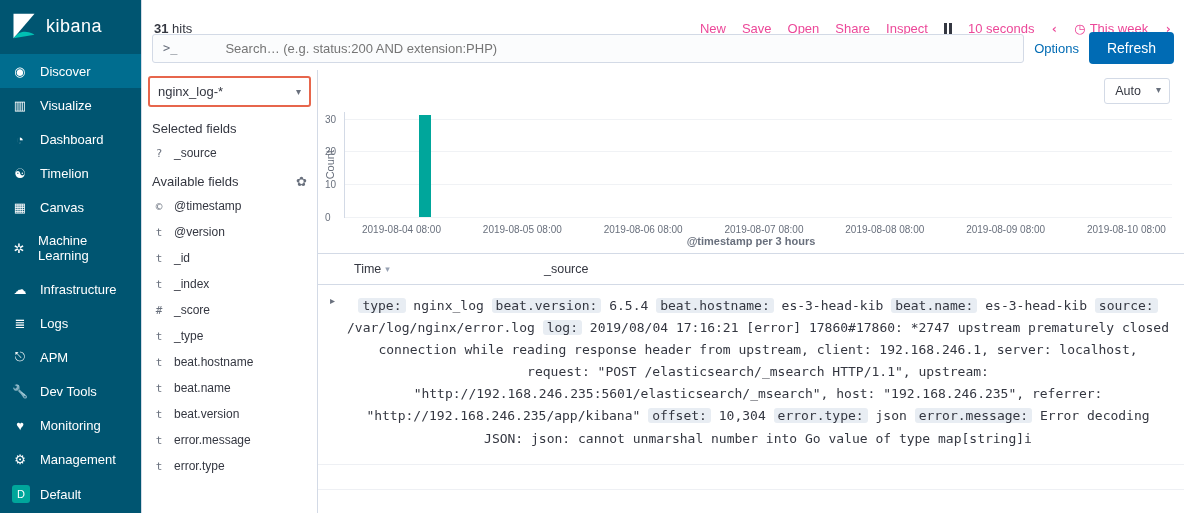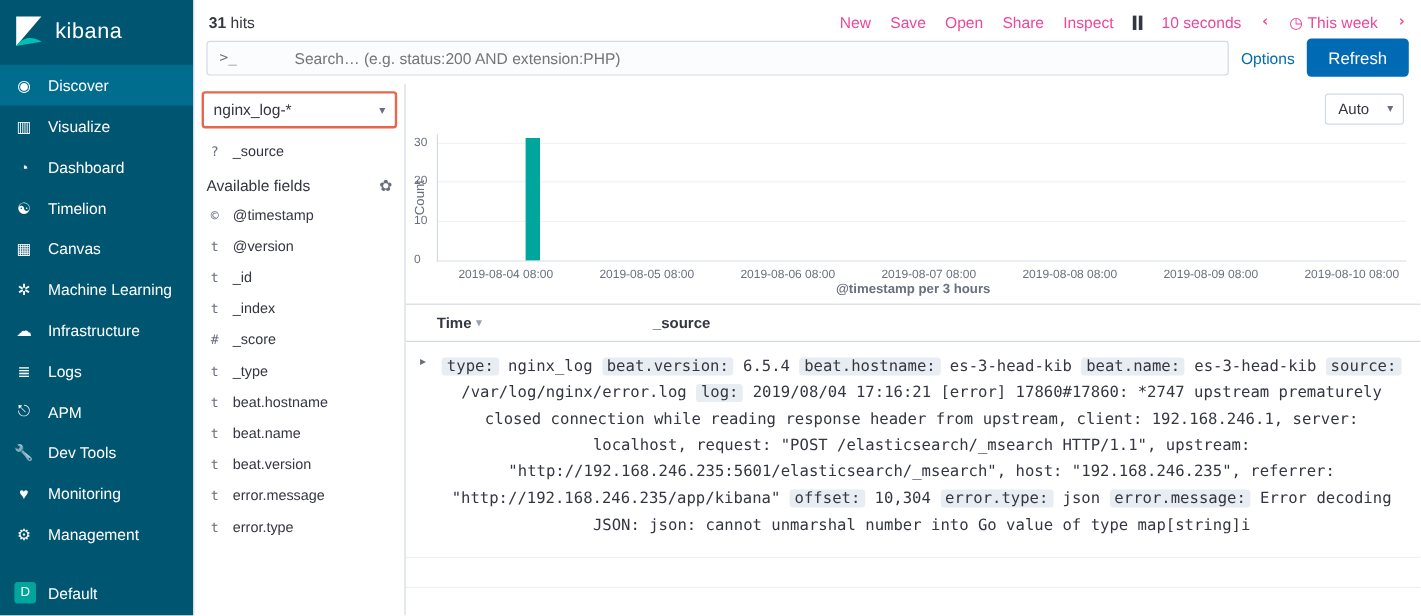--- a/index.html
+++ b/index.html
@@ -1,29 +1,29 @@
 <!DOCTYPE html>
 <html><head>
 <meta charset="utf-8">
 <style>
 * { box-sizing: border-box; margin: 0; padding: 0; }
 body { font-family: -apple-system, BlinkMacSystemFont, "Segoe UI", Helvetica, Arial, sans-serif; font-size: 13px; color: #343741; overflow: hidden; }
 .app { display: flex; width: 1184px; height: 513px; }
-.sidebar { width: 161px; background: #005571; color: #fff; display: flex; flex-direction: column; }
+.sidebar { width: 141px; background: #005571; color: #fff; display: flex; flex-direction: column; }
 .logo-row { display: flex; align-items: center; padding: 12px 10px 14px; }
 .logo-mark { width: 28px; height: 28px; margin-right: 8px; }
 .logo-text { font-size: 18px; font-weight: 400; letter-spacing: 0.5px; }
 .nav { flex: 1; }
 .nav-item { display: flex; align-items: center; padding: 9px 12px; cursor: pointer; font-size: 13px; }
 .nav-item.active { background: #006d8f; }
 .nav-icon { width: 16px; height: 16px; margin-right: 12px; display: inline-flex; align-items: center; justify-content: center; fill: #fff; stroke: #fff; }
 .sidebar-footer { padding: 8px 12px 10px; display: flex; align-items: center; }
 .default-badge { width: 18px; height: 18px; background: #00a69b; border-radius: 3px; display: inline-flex; align-items: center; justify-content: center; font-size: 11px; color:#fff; margin-right: 10px; }
 .main { flex: 1; display: flex; flex-direction: column; border-left: 1px solid #d3dae6; }
-.topbar { display: flex; align-items: flex-end; padding: 4px 12px 0; border-bottom: 0; height: 26px; }
+.topbar { display: flex; align-items: flex-start; padding: 21px 12px 0; border-bottom: 0; height: 26px; }
 .hits { font-size: 13px; }
 .hits b { font-weight: 700; }
 .topbar-right { margin-left: auto; display: flex; align-items: center; gap: 16px; font-size: 13px; color: #ec4899; }
 .topbar-right .link { cursor: pointer; }
 .searchrow { display: flex; align-items: center; padding: 6px 10px; gap: 10px; }
 .searchbox { flex: 1; display: flex; align-items: center; border: 1px solid #d3dae6; border-radius: 3px; background: #fbfcfd; padding: 6px 10px; }
 .searchbox .prompt { color: #69707d; font-family: ui-monospace, Menlo, monospace; font-size: 12px; margin-right: 8px; }
 .searchbox input { border: none; outline: none; background: transparent; flex: 1; font-size: 13px; color: #ef4444; margin-left: 40px; }
 .options { color: #006bb4; font-size: 13px; cursor: pointer; }
 .refresh { background: #006bb4; color: #fff; border: none; border-radius: 4px; padding: 8px 18px; font-size: 14px; cursor: pointer; }
@@ -44,21 +44,21 @@
 .auto-select:after { content:"▾"; position:absolute; right:8px; top:5px; font-size:10px; color:#69707d; }
 .chart { display:flex; padding: 0 12px 4px 6px; height:110px; }
 .ylabel { writing-mode: vertical-rl; transform: rotate(180deg); font-size: 11px; color:#69707d; align-self:center; margin-right:4px; }
 .chart-inner { flex:1; position:relative; border-left:1px solid #d3dae6; border-bottom:1px solid #d3dae6; margin-left:4px; }
 .gridline { position:absolute; left:0; right:0; border-top:1px solid #f0f2f5; }
 .ytick { position:absolute; left:-20px; font-size:10px; color:#69707d; transform:translateY(-50%); }
 .bar { position:absolute; bottom:0; width:12px; background:#00a69b; }
 .xticks { display:flex; justify-content:space-between; padding: 2px 18px 0 44px; font-size:10px; color:#69707d; }
 .xcaption { text-align:center; font-size:11px; color:#69707d; font-weight:600; padding-bottom:6px; }
 .doclist { flex:1; overflow-y:auto; border-top:1px solid #d3dae6; }
-.dochead { display:flex; border-bottom:1px solid #d3dae6; padding:8px 12px; font-weight:700; font-size:12.5px; }
+.dochead { display:flex; border-bottom:1px solid #d3dae6; padding:8px 12px; font-weight:400; font-size:12.5px; gap: 10px; }
 .dochead .col-t { width: 180px; display:flex; align-items:center; gap:4px; }
 .docrow { display:flex; padding:10px 12px 14px; border-bottom:1px solid #eef0f4; font-size:12px; }
 .expander { width:14px; color:#69707d; cursor:pointer; font-size:10px; }
 .time-cell { width:186px; font-family: ui-monospace, Menlo, monospace; font-size:12px; color:#343741; padding-right:6px; }
 .src-cell { flex:1; font-family: ui-monospace, Menlo, monospace; font-size:13px; line-height:1.7; color:#343741; word-break:break-word;text-align:center; }
 .k { background:#e8edf3; border-radius:3px; padding:0 4px; color:#343741; }
 .pause-icon { display:inline-flex; gap:2px; }
 .pause-icon span { width:3px; height:12px; background:#343741; display:inline-block; }
 .caret-lr { font-family: ui-monospace, monospace; font-weight:700; cursor:pointer; }
 .thisweek { display:flex; align-items:center; gap:4px; cursor:pointer; }
@@ -164,20 +164,21 @@
       <button class="refresh">Refresh</button>
     </div>
 
 
     <div class="content">
       <div class="fieldcol">
         <div class="index-select">
           <span>nginx_log-*</span>
           <span class="caret">▾</span>
         </div>
+        <div class="section-head">Selected fields</div>
         <div id="sel-fields">
             <div class="field-row">
               <span class="ftype">?</span>
               <span>_source</span>
             </div>
           </div>
         <div class="section-head">
           <span>Available fields</span>
           <span class="gear">✿</span>
         </div>

